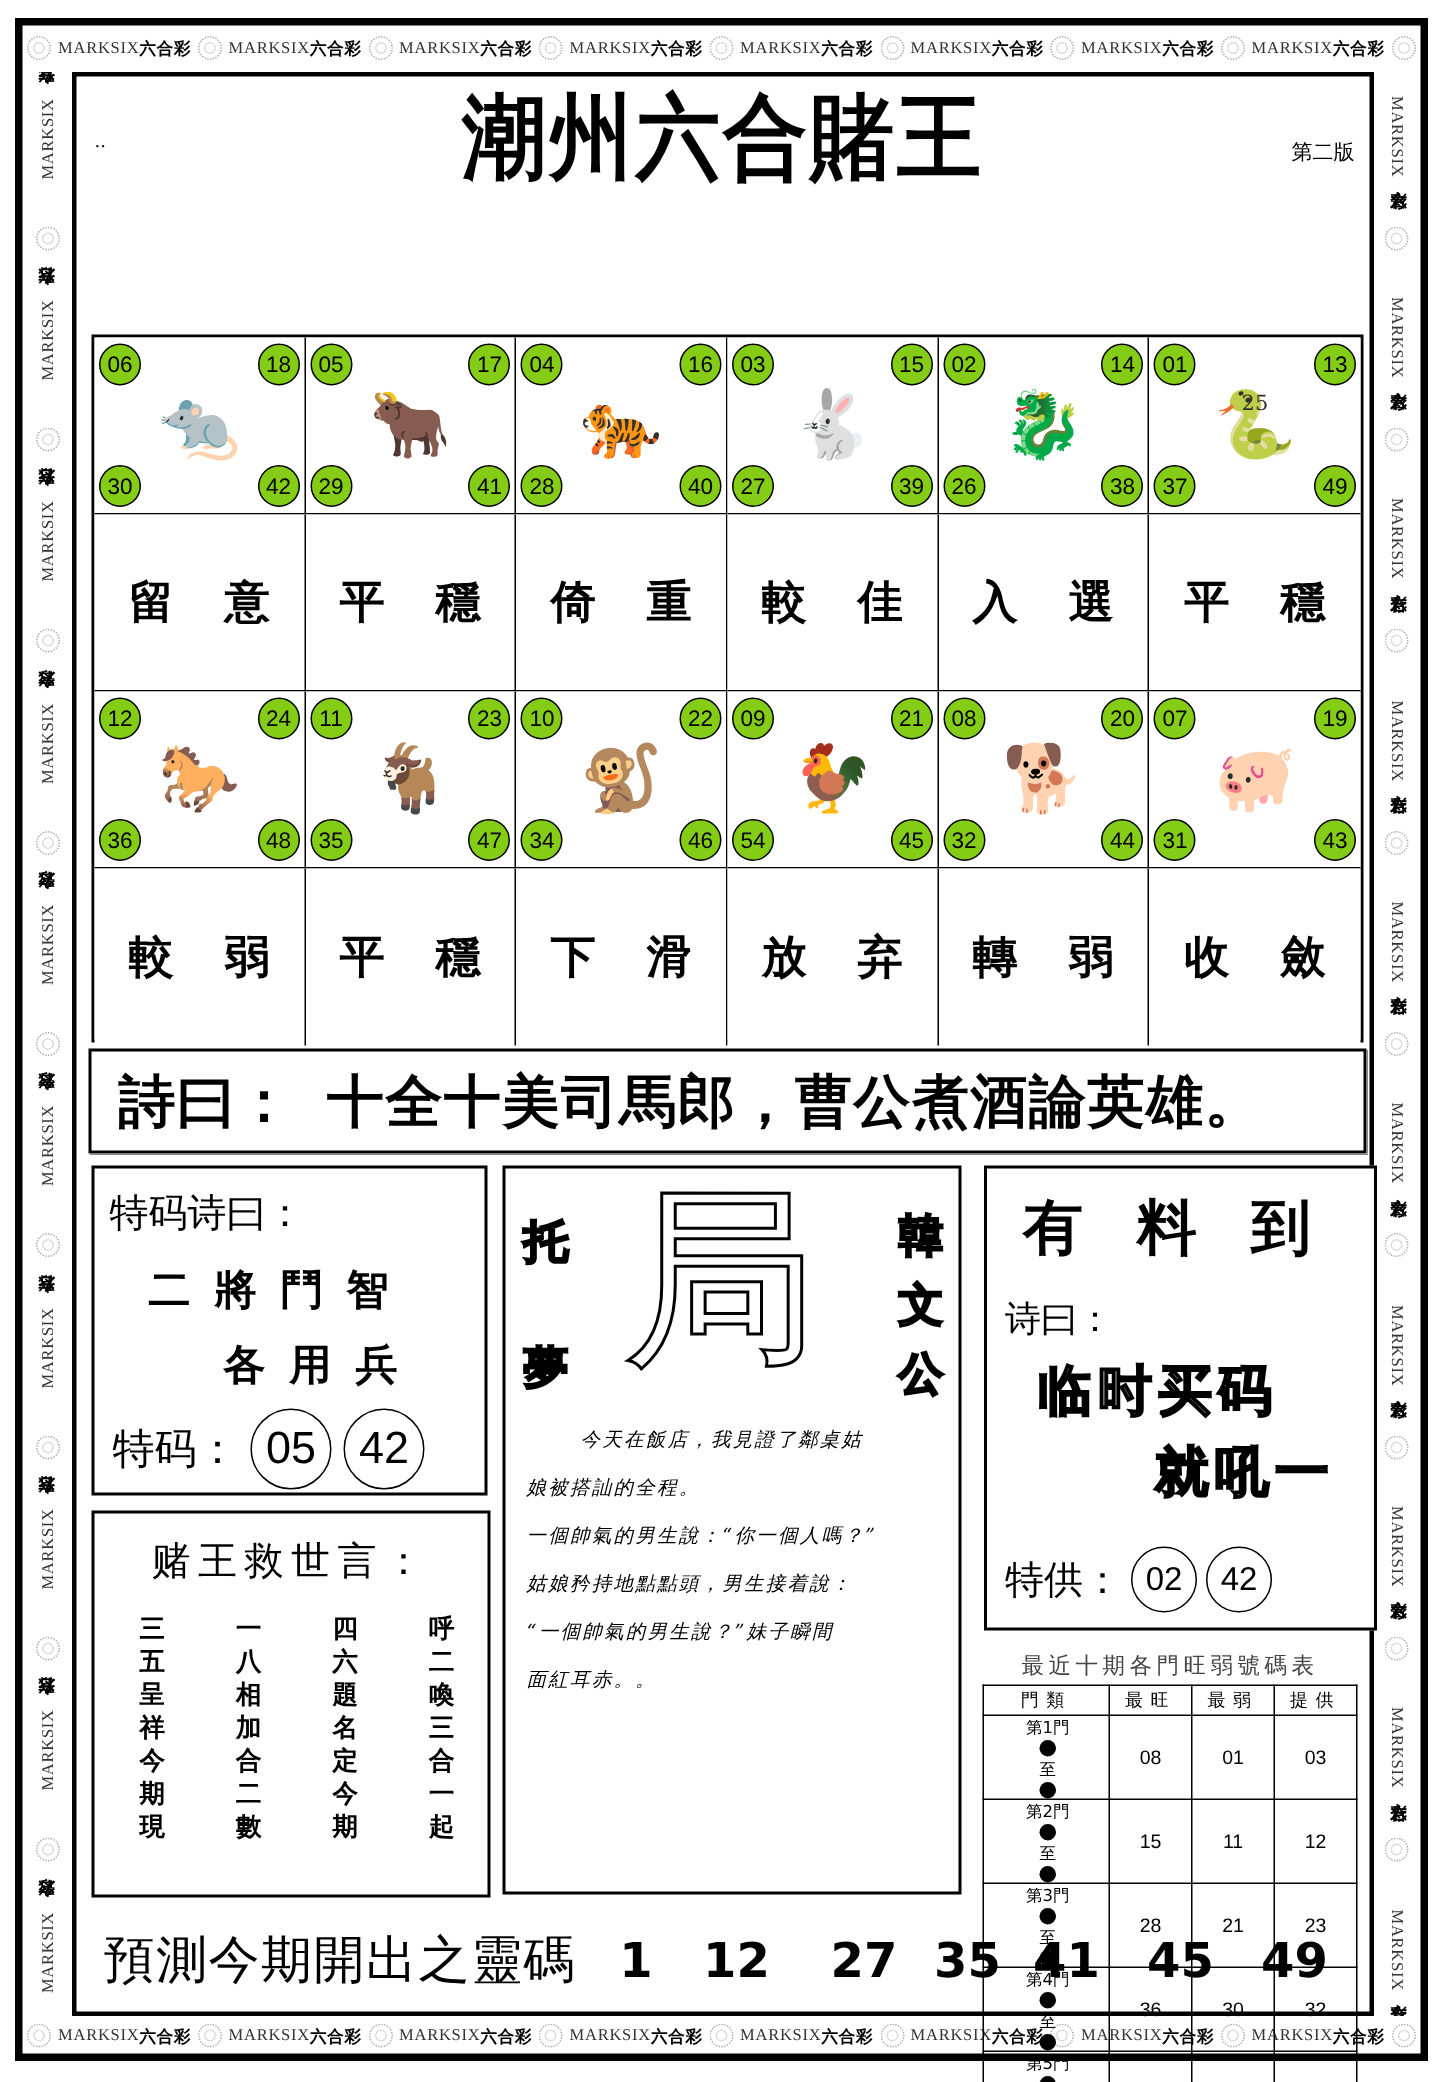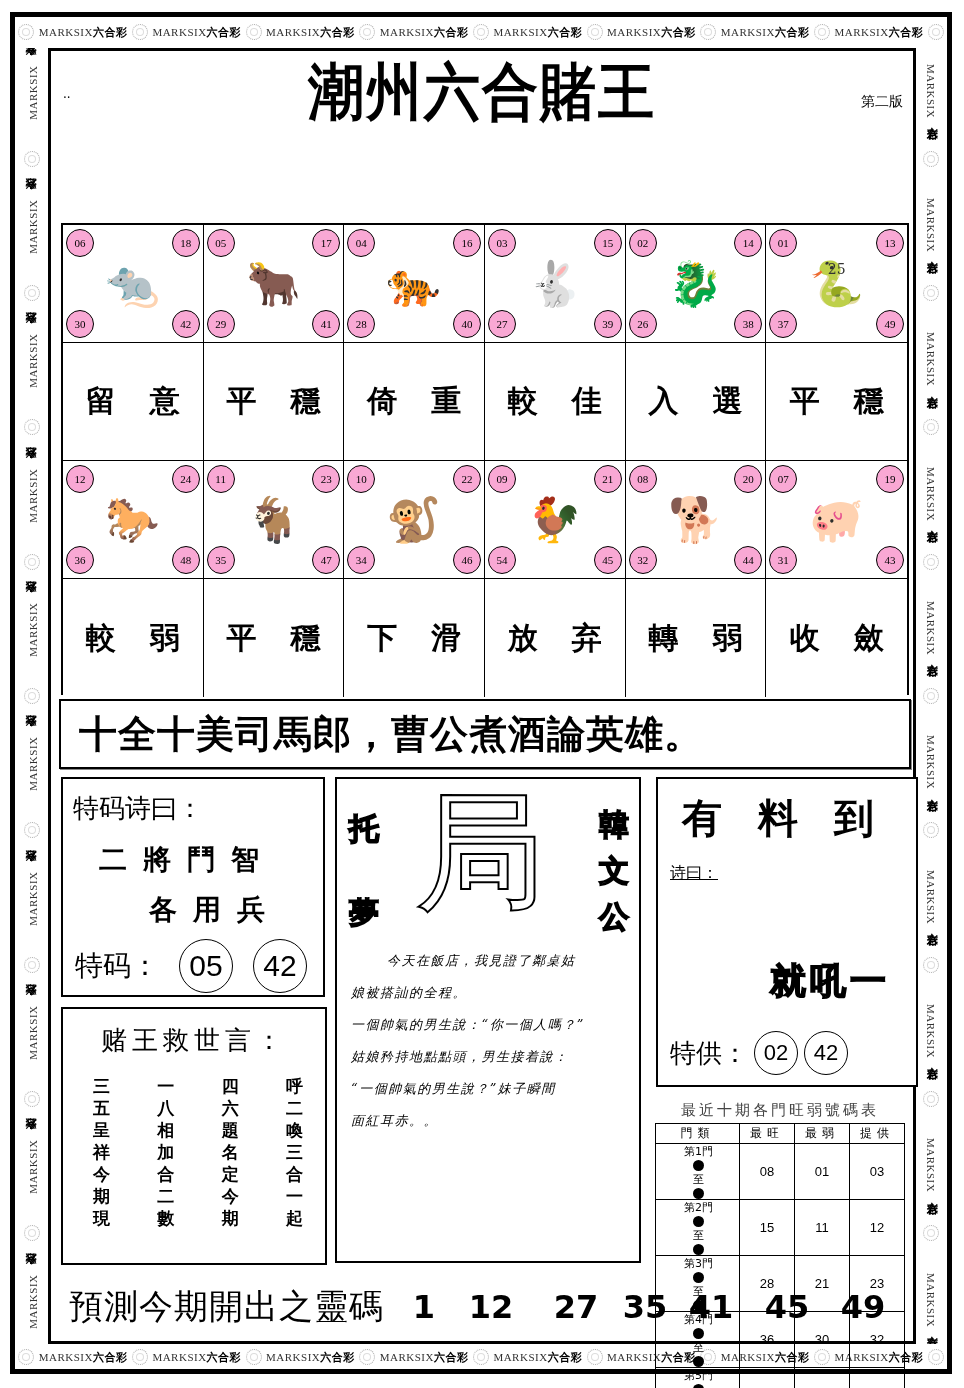--- a/index.html
+++ b/index.html
@@ -22,52 +22,52 @@
 
   .title { position: absolute; left: 0; width: 100%; top: 4px; text-align: center; font-family: "DejaVu Serif", serif; font-weight: bold; font-size: 56px; letter-spacing: 2px; transform: scaleY(1.1); }
   .edition { position: absolute; right: 10px; top: 42px; font-size: 14px; font-family: "DejaVu Serif", serif; }
   .dots { position: absolute; left: 12px; top: 36px; font-size: 12px; }
   .intro { position: absolute; left: 10px; top: 74px; width: 848px; font-family: "DejaVu Serif", serif; font-size: 17px; line-height: 29px; letter-spacing: 3.3px; }
 
   .zodiac-grid { position: absolute; left: 10px; top: 172px; width: 848px; height: 472px; border: 2px solid #000; display: grid; grid-template-columns: repeat(6, 1fr); grid-template-rows: 118px 118px 118px 118px; }
   .cell { border-right: 1.5px solid #000; border-bottom: 1.5px solid #000; position: relative; background: #fff; }
   .cell:nth-child(6n) { border-right: none; }
   .cell.last-row { border-bottom: none; }
-  .ball { position: absolute; width: 28px; height: 28px; border: 1.2px solid #000; border-radius: 50%; display: flex; align-items: center; justify-content: center; font-family: Liberation Serif, serif; font-size: 11px; background: #f9a8d4; }
+  .ball { position: absolute; width: 28px; height: 28px; border: 1.2px solid #000; border-radius: 50%; display: flex; align-items: center; justify-content: center; font-family: Liberation Sans, sans-serif; font-size: 15px; background: #84cc16; }
   .ball.tl { left: 3px; top: 4px; }
   .ball.tr { right: 3px; top: 4px; }
   .ball.bl { left: 3px; bottom: 4px; }
   .ball.br { right: 3px; bottom: 4px; }
   .animal { position: absolute; left: 50%; top: 50%; transform: translate(-50%, -50%); font-size: 44px; line-height: 1; }
   .hidden-num { position: absolute; left: 50%; top: 38%; transform: translate(-50%, -50%); font-size: 14px; color: #333; }
   .forecast { display: flex; align-items: center; justify-content: center; gap: 34px; font-family: "DejaVu Sans", sans-serif; font-weight: bold; font-size: 30px; }
 
   .poem-band { position: absolute; left: 8px; top: 648px; width: 852px; height: 70px; border: 2px solid #000; box-shadow: 1px 1px 0 #888; display: flex; align-items: center; padding-left: 18px; font-family: "DejaVu Sans", sans-serif; font-weight: bold; font-size: 38px; letter-spacing: 1px; }
   .poem-label { margin-right: 22px; }
 
   .box { position: absolute; border: 2px solid #000; background: #fff; }
   .special-box { left: 10px; top: 726px; width: 264px; height: 220px; }
   .special-box .label { position: absolute; left: 10px; top: 12px; font-family: "DejaVu Serif", serif; font-size: 26px; }
   .special-box .line1 { position: absolute; left: 36px; top: 62px; font-family: "DejaVu Sans", sans-serif; font-weight: bold; font-size: 28px; letter-spacing: 16px; }
   .special-box .line2 { position: absolute; left: 86px; top: 112px; font-family: "DejaVu Sans", sans-serif; font-weight: bold; font-size: 28px; letter-spacing: 16px; }
-  .special-box .code-row { position: absolute; left: 12px; top: 160px; display: flex; align-items: center; gap: 20px; font-family: "DejaVu Serif", serif; font-size: 28px; }
+  .special-box .code-row { position: absolute; left: 12px; top: 160px; display: flex; align-items: center; gap: 8px; font-family: "DejaVu Serif", serif; font-size: 28px; }
   .big-ball { width: 54px; height: 54px; border: 1.3px solid #000; border-radius: 50%; display: flex; align-items: center; justify-content: center; font-family: "Liberation Sans", sans-serif; font-size: 30px; }
 
   .center-box { left: 284px; top: 726px; width: 306px; height: 486px; }
   .side-left { position: absolute; left: 12px; top: 30px; display: flex; flex-direction: column; gap: 44px; }
   .side-right { position: absolute; right: 10px; top: 26px; display: flex; flex-direction: column; gap: 6px; }
   .outline-char { font-family: "DejaVu Sans", sans-serif; font-weight: bold; font-size: 30px; color: #fff; -webkit-text-stroke: 1.5px #000; line-height: 40px; }
   .ju-char { position: absolute; left: 78px; top: 8px; font-family: "DejaVu Sans", sans-serif; font-size: 130px; color: #fff; -webkit-text-stroke: 2px #000; line-height: 1; }
   .story { position: absolute; left: 14px; top: 166px; width: 280px; font-family: "DejaVu Serif", serif; font-style: italic; font-size: 13px; line-height: 32px; letter-spacing: 1.5px; }
   .story p { margin: 0; }
   .story .indent { padding-left: 36px; }
 
   .right-box { left: 605px; top: 726px; width: 262px; height: 310px; }
   .right-box .headline { position: absolute; left: 24px; top: 12px; font-family: "DejaVu Sans", sans-serif; font-weight: bold; font-size: 40px; letter-spacing: 36px; }
-  .right-box .label { position: absolute; left: 12px; top: 84px; font-family: "DejaVu Serif", serif; font-size: 16px; text-decoration: underline; }
+  .right-box .label { position: absolute; left: 12px; top: 84px; font-family: "DejaVu Serif", serif; font-size: 24px; }
   .right-box .l1 { position: absolute; left: 34px; top: 124px; letter-spacing: 4px; }
   .right-box .l2 { position: absolute; left: 112px; top: 178px; letter-spacing: 4px; }
   .right-box .l1, .right-box .l2 { font-family: "DejaVu Sans", sans-serif; font-weight: bold; font-size: 36px; color: #fff; -webkit-text-stroke: 1.5px #000; }
   .right-box .code-row { position: absolute; left: 12px; top: 252px; display: flex; align-items: center; gap: 6px; font-family: "DejaVu Serif", serif; font-size: 26px; }
   .mid-ball { width: 44px; height: 44px; border: 1.3px solid #000; border-radius: 50%; display: flex; align-items: center; justify-content: center; font-family: "Liberation Sans", sans-serif; font-size: 22px; }
 
   .saying-box { left: 10px; top: 956px; width: 266px; height: 258px; }
   .saying-box .title2 { position: absolute; left: 0; width: 100%; top: 14px; text-align: center; font-family: "DejaVu Serif", serif; font-size: 26px; letter-spacing: 5px; }
   .saying-cols { position: absolute; left: 30px; top: 66px; width: 210px; display: flex; justify-content: space-between; }
   .saying-col { display: flex; flex-direction: column; font-family: "DejaVu Serif", serif; font-weight: bold; font-size: 17px; line-height: 22px; text-align: center; }
@@ -416,20 +416,21 @@
         <span>轉</span>
         <span>弱</span>
       </div>
       <div class="cell forecast last-row">
         <span>收</span>
         <span>斂</span>
       </div>
     </div>
 
   <div class="poem-band">
+    <span class="poem-label">詩曰：</span>
     <span>十全十美司馬郎，曹公煮酒論英雄。</span>
   </div>
 
   <div class="box special-box">
     <div class="label">特码诗曰：</div>
     <div class="line1">二將鬥智</div>
     <div class="line2">各用兵</div>
     <div class="code-row">
       <span>特码：</span>
       <span class="big-ball">05</span>
@@ -454,20 +455,21 @@
       <p>一個帥氣的男生說：“你一個人嗎？”</p>
       <p>姑娘矜持地點點頭，男生接着說：</p>
       <p>“一個帥氣的男生說？”妹子瞬間</p>
       <p>面紅耳赤。。</p>
     </div>
   </div>
 
   <div class="box right-box">
     <div class="headline">有料到</div>
     <div class="label">诗曰：</div>
+    <div class="l1">临时买码</div>
     <div class="l2">就吼一</div>
     <div class="code-row">
       <span>特供：</span>
       <span class="mid-ball">02</span>
       <span class="mid-ball">42</span>
     </div>
   </div>
 
   <div class="box saying-box">
     <div class="title2">赌王救世言：</div>

